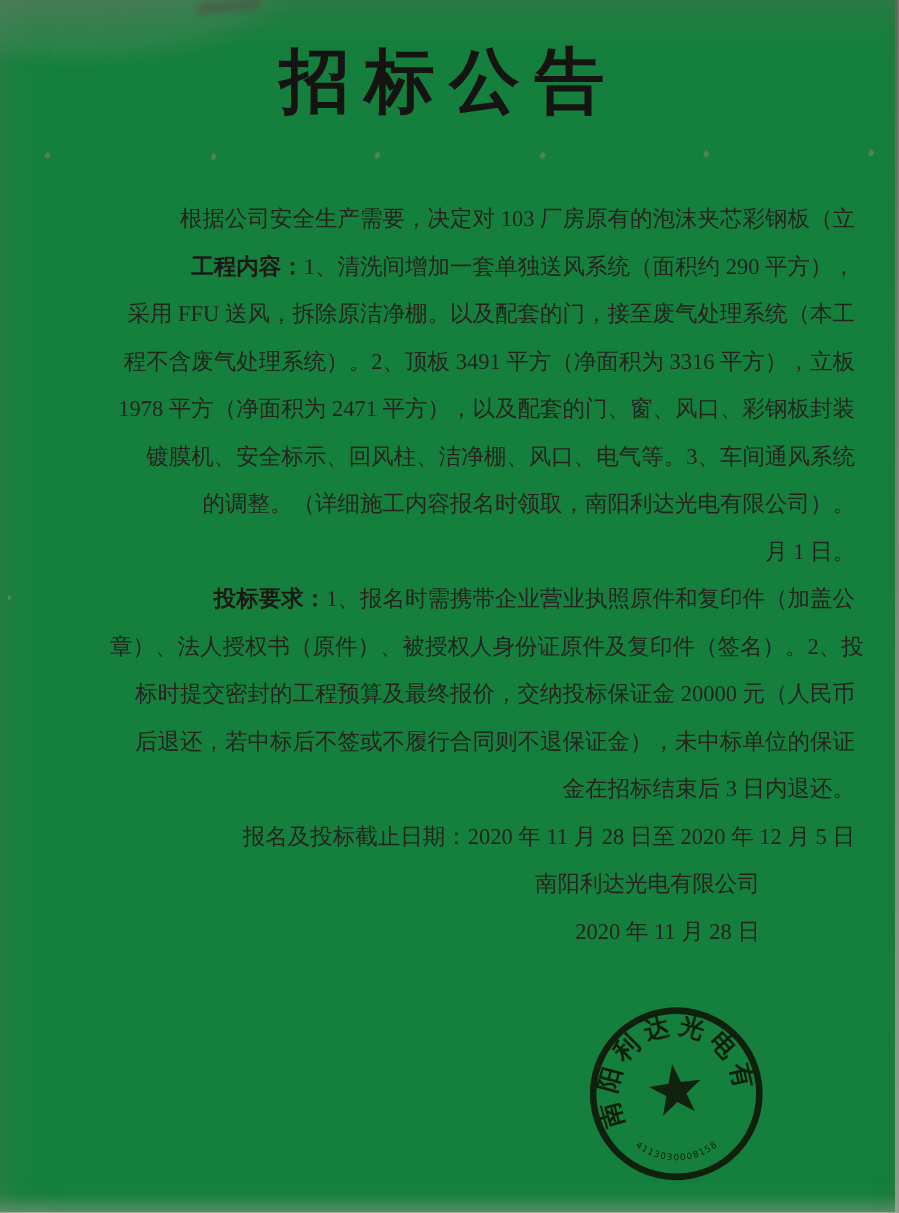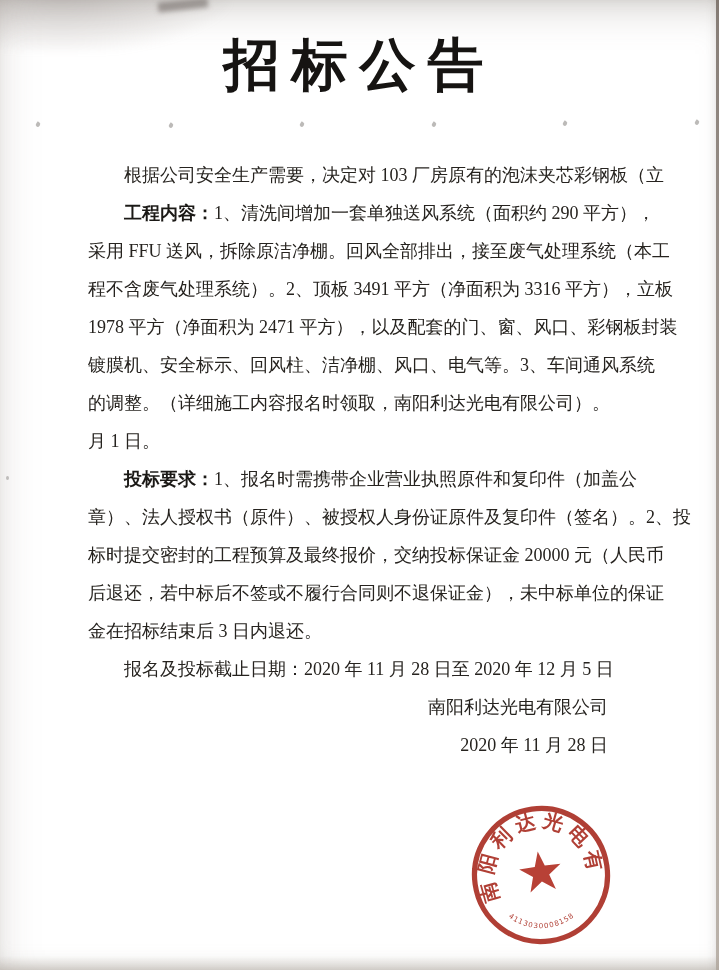--- a/index.html
+++ b/index.html
@@ -1,18 +1,18 @@
 <!DOCTYPE html>
 <html><head>
 <meta charset="utf-8">
 <style>
   html,body{margin:0;padding:0;background:#d8d5d1;}
   .page{
     position:relative;width:719px;height:970px;overflow:hidden;
-    background:#ffffff;
+    background:#15803d;
     font-family:"Liberation Serif","DejaVu Serif",serif;
     color:#26231f;
     box-shadow:inset 0 30px 45px -30px rgba(120,110,102,.45),
                inset 30px 0 50px -40px rgba(140,130,122,.30),
                inset -6px 0 14px -8px rgba(90,80,72,.35),
                inset 0 -18px 26px -20px rgba(150,142,132,.40);
   }
   
   .artifact{position:absolute;pointer-events:none;}
   .smudge-tl{left:-30px;top:-28px;width:260px;height:80px;
@@ -29,21 +29,21 @@
   
   .title{
     position:absolute;top:28px;left:0;width:100%;text-align:center;
     font-size:56px;font-weight:bold;letter-spacing:12px;color:#161412;
     font-family:"Liberation Serif","DejaVu Serif",serif;
   }
   .body-text{
     position:absolute;left:88px;top:156px;width:596px;
     font-size:18px;line-height:38px;
   }
-  .line{height:38px;white-space:nowrap;}
+  .line{height:38px;white-space:nowrap;text-align:right;}
   .line.ind{padding-left:36px;}
   .line b{font-weight:bold;color:#1b1916;}
   .contact-row{height:38px;white-space:nowrap;padding-left:34px;display:flex;}
   .contact-row .c-label{display:inline-block;width:112px;}
   .contact-row .c-name{display:inline-block;width:82px;}
   .contact-row .c-phone{display:inline-block;margin-left:28px;letter-spacing:.5px;}
   .sig-line{height:38px;text-align:right;padding-right:76px;white-space:nowrap;}
   
   .seal{
     position:absolute;left:465px;top:796px;width:152px;height:158px;
@@ -66,21 +66,21 @@
   <div class="artifact tick" style="left:563px;top:121px"></div>
   <div class="artifact tick" style="left:695px;top:120px"></div>
   <div class="artifact dot" style="left:6px;top:476px"></div>
 
   <div class="title">招标公告</div>
 
   <div class="body-text">
     <div id="body-lines">
         <div class="line ind">根据公司安全生产需要，决定对 103 厂房原有的泡沫夹芯彩钢板（立</div>
         <div class="line ind"><b>工程内容：</b>1、清洗间增加一套单独送风系统（面积约 290 平方），</div>
-        <div class="line">采用 FFU 送风，拆除原洁净棚。回风全部排出，接至废气处理系统（本工</div>
+        <div class="line">采用 FFU 送风，拆除原洁净棚。以及配套的门，接至废气处理系统（本工</div>
         <div class="line">程不含废气处理系统）。2、顶板 3491 平方（净面积为 3316 平方），立板</div>
         <div class="line">1978 平方（净面积为 2471 平方），以及配套的门、窗、风口、彩钢板封装</div>
         <div class="line">镀膜机、安全标示、回风柱、洁净棚、风口、电气等。3、车间通风系统</div>
         <div class="line">的调整。（详细施工内容报名时领取，南阳利达光电有限公司）。</div>
         <div class="line">月 1 日。</div>
         <div class="line ind"><b>投标要求：</b>1、报名时需携带企业营业执照原件和复印件（加盖公</div>
         <div class="line">章）、法人授权书（原件）、被授权人身份证原件及复印件（签名）。2、投</div>
         <div class="line">标时提交密封的工程预算及最终报价，交纳投标保证金 20000 元（人民币</div>
         <div class="line">后退还，若中标后不签或不履行合同则不退保证金），未中标单位的保证</div>
         <div class="line">金在招标结束后 3 日内退还。</div>

